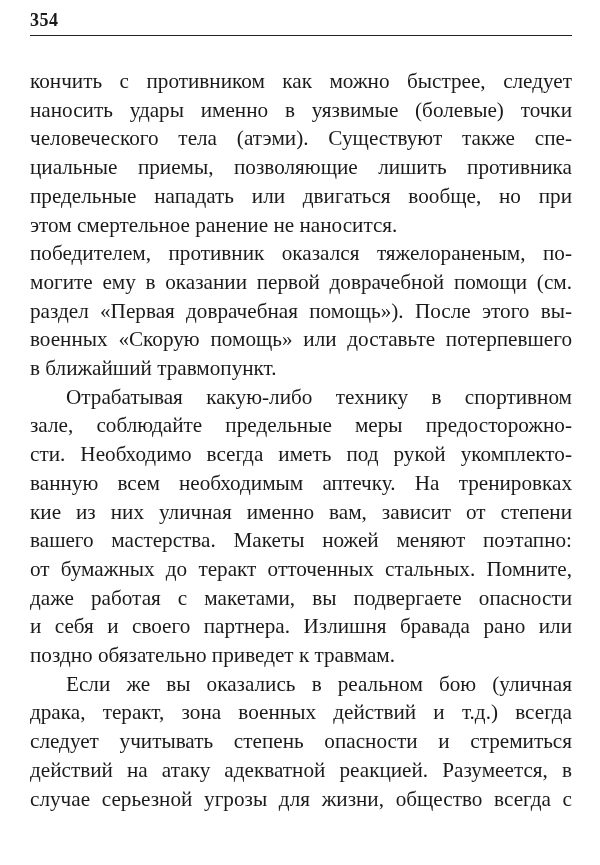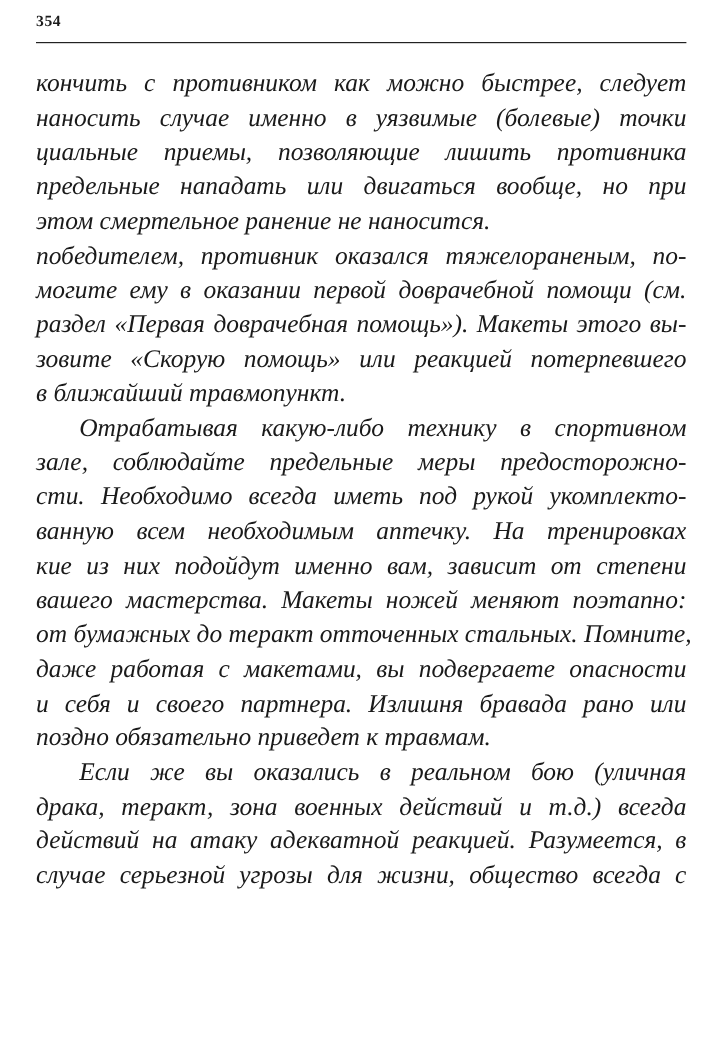--- a/index.html
+++ b/index.html
@@ -23,27 +23,26 @@
     }
     .running-head {
       position: relative;
       height: 35px;
       border-bottom: 1.5px solid #222;
     }
     .page-number {
       position: absolute;
       left: 0;
       top: 10px;
-      font-size: 13px;
+      font-size: 18px;
       font-weight: bold;
       letter-spacing: 0.5px;
     }
     .body-text {
-      margin-top: 19px;
-      font-style: italic;
+      margin-top: 31px;
     }
     .para {
       margin: 0;
       font-size: 21.2px;
       line-height: 28.7px;
       text-align: justify;
       text-align-last: justify;
     }
     .para .line {
       display: block;
@@ -64,47 +63,49 @@
 
 <div class="page">
   <div class="running-head">
     <span class="page-number">354</span>
   </div>
 
   <div class="body-text">
 
     <p class="para">
       <span class="line">кончить с противником как можно быстрее, следует</span>
-      <span class="line">наносить случае именно в уязвимые (болевые) точки</span>
+      <span class="line">наносить удары именно в уязвимые (болевые) точки</span>
+      <span class="line">человеческого тела (атэми). Существуют также спе-</span>
       <span class="line">циальные приемы, позволяющие лишить противника</span>
       <span class="line">предельные нападать или двигаться вообще, но при</span>
       <span class="line last">этом смертельное ранение не наносится.</span>
     </p>
 
     <p class="para">
       <span class="line">победителем, противник оказался тяжелораненым, по-</span>
       <span class="line">могите ему в оказании первой доврачебной помощи (см.</span>
-      <span class="line">раздел «Первая доврачебная помощь»). Макеты этого вы-</span>
-      <span class="line">зовите «Скорую помощь» или реакцией потерпевшего</span>
+      <span class="line">раздел «Первая доврачебная помощь»). После этого вы-</span>
+      <span class="line">военных «Скорую помощь» или доставьте потерпевшего</span>
       <span class="line last">в ближайший травмопункт.</span>
     </p>
 
     <p class="para">
       <span class="line indent">Отрабатывая какую-либо технику в спортивном</span>
       <span class="line">зале, соблюдайте предельные меры предосторожно-</span>
       <span class="line">сти. Необходимо всегда иметь под рукой укомплекто-</span>
       <span class="line">ванную всем необходимым аптечку. На тренировках</span>
-      <span class="line">кие из них подойдут именно вам, зависит от степени</span>
+      <span class="line">кие из них уличная именно вам, зависит от степени</span>
       <span class="line">вашего мастерства. Макеты ножей меняют поэтапно:</span>
       <span class="line">от бумажных до теракт отточенных стальных. Помните,</span>
       <span class="line">даже работая с макетами, вы подвергаете опасности</span>
       <span class="line">и себя и своего партнера. Излишня бравада рано или</span>
       <span class="line last">поздно обязательно приведет к травмам.</span>
     </p>
 
     <p class="para">
       <span class="line indent">Если же вы оказались в реальном бою (уличная</span>
       <span class="line">драка, теракт, зона военных действий и т.д.) всегда</span>
+      <span class="line">следует учитывать степень опасности и стремиться</span>
       <span class="line">действий на атаку адекватной реакцией. Разумеется, в</span>
       <span class="line">случае серьезной угрозы для жизни, общество всегда с</span>
     </p>
   </div>
 </div>
 
 </body></html>

